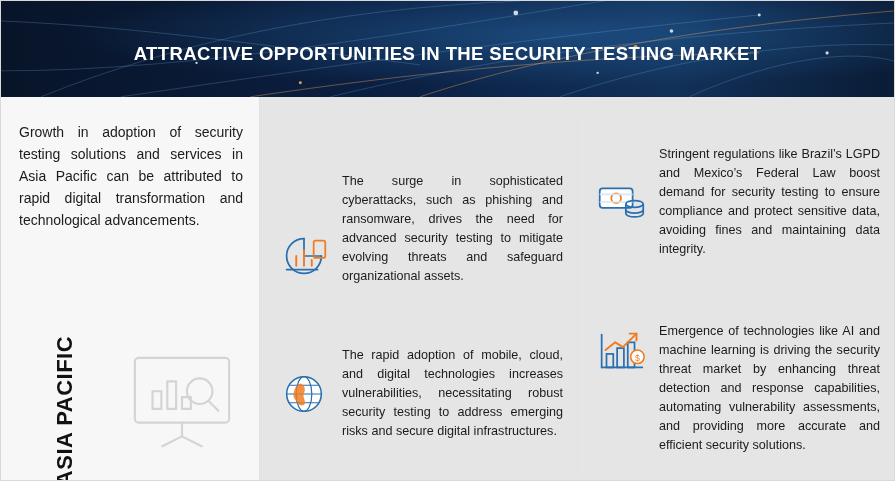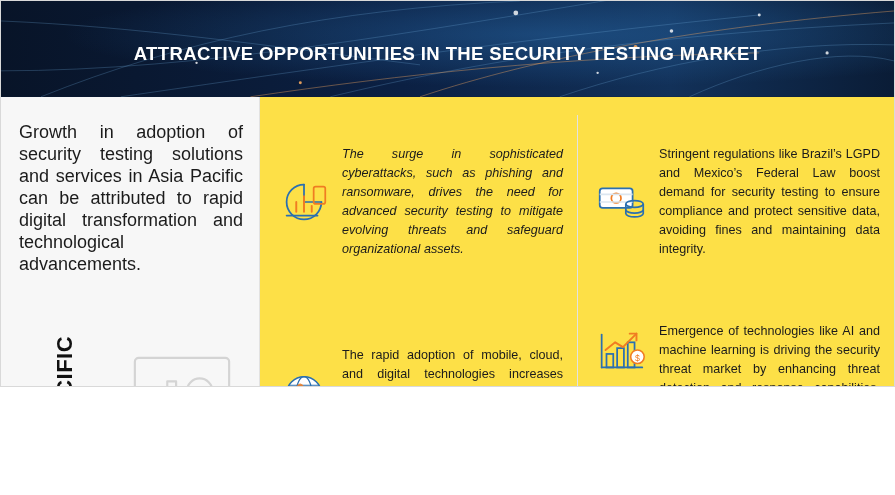--- a/index.html
+++ b/index.html
@@ -6,24 +6,24 @@
     margin: 0;
     padding: 0;
     background: #ffffff;
   }
   body {
     font-family: "Liberation Sans", sans-serif;
   }
   .page {
     position: relative;
     width: 895px;
-    height: 387px;
+    height: 481px;
     box-sizing: border-box;
     border: 1px solid #d9d9d9;
-    background: #fde047;
+    background: #e5e5e5;
     overflow: hidden;
   }
 
   
   .header {
     position: relative;
     height: 96px;
     background: #0a1a35;
     overflow: hidden;
   }
@@ -58,21 +58,21 @@
     width: 258px;
     background: #f7f7f7;
     border-right: 1px solid #e2e2e2;
     flex: 0 0 258px;
   }
   .left-text {
     position: absolute;
     left: 18px;
     top: 24px;
     width: 224px;
-    font-size: 18px;
+    font-size: 14px;
     line-height: 22px;
     color: #1b1b1b;
     text-align: justify;
     text-justify: inter-word;
   }
   .region-label {
     position: absolute;
     left: 18px;
     bottom: 18px;
     width: 90px;
@@ -118,21 +118,21 @@
     width: 1px;
     background: #e2e2e2;
   }
   .cell {
     position: relative;
     display: flex;
     align-items: center;
     padding: 22px 14px 10px 14px;
     box-sizing: border-box;
   }
-  .cell.r1c1 { align-items: center; font-style: italic; }
+  .cell.r1c1 { align-items: flex-end; }
   .cell .icon-wrap {
     flex: 0 0 60px;
     width: 60px;
     height: 60px;
     margin-right: 8px;
     display: flex;
     align-items: center;
     justify-content: center;
   }
   .cell .cell-text {

